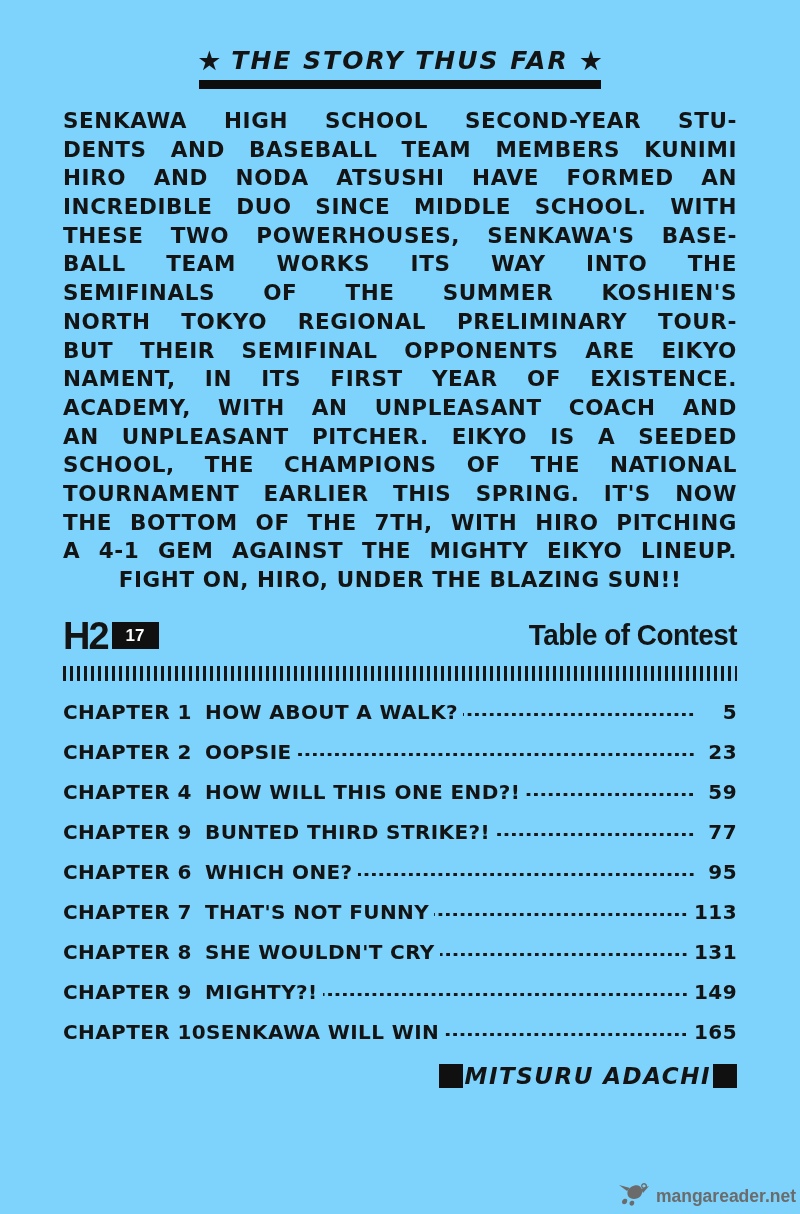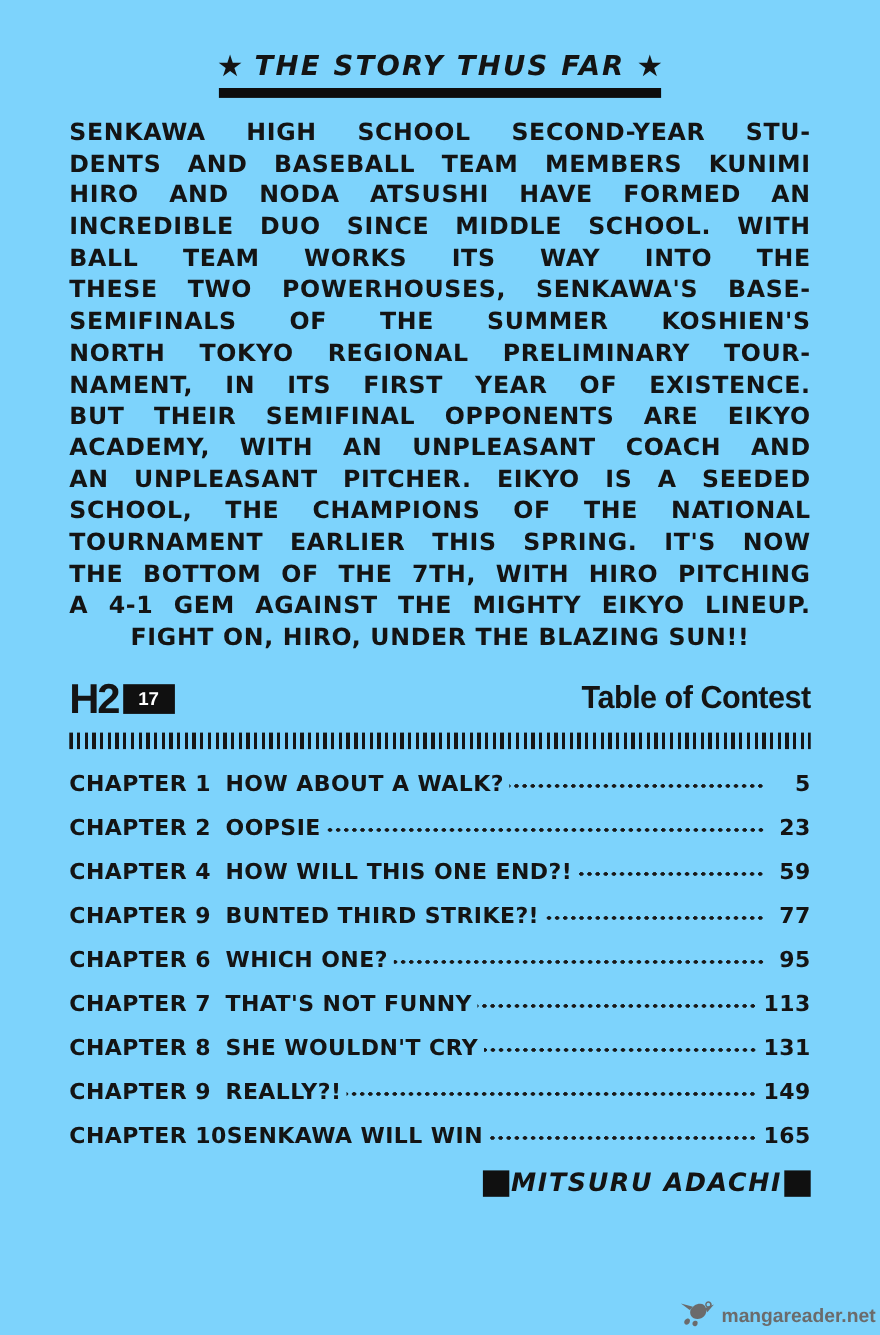--- a/index.html
+++ b/index.html
@@ -78,26 +78,26 @@
       <span class="star">★</span><span>THE STORY THUS FAR</span><span class="star">★</span>
     </div>
     <div class="title-rule"></div>
   </div>
 
   <div class="story-body">
     <div class="story-line">SENKAWA HIGH SCHOOL SECOND-YEAR STU-</div>
     <div class="story-line">DENTS AND BASEBALL TEAM MEMBERS KUNIMI</div>
     <div class="story-line">HIRO AND NODA ATSUSHI HAVE FORMED AN</div>
     <div class="story-line">INCREDIBLE DUO SINCE MIDDLE SCHOOL. WITH</div>
+    <div class="story-line">THESE TWO POWERHOUSES, SENKAWA'S BASE-</div>
     <div class="story-line">BALL TEAM WORKS ITS WAY INTO THE</div>
-    <div class="story-line">THESE TWO POWERHOUSES, SENKAWA'S BASE-</div>
     <div class="story-line">SEMIFINALS OF THE SUMMER KOSHIEN'S</div>
     <div class="story-line">NORTH TOKYO REGIONAL PRELIMINARY TOUR-</div>
+    <div class="story-line">BUT THEIR SEMIFINAL OPPONENTS ARE EIKYO</div>
     <div class="story-line">NAMENT, IN ITS FIRST YEAR OF EXISTENCE.</div>
-    <div class="story-line">BUT THEIR SEMIFINAL OPPONENTS ARE EIKYO</div>
     <div class="story-line">ACADEMY, WITH AN UNPLEASANT COACH AND</div>
     <div class="story-line">AN UNPLEASANT PITCHER. EIKYO IS A SEEDED</div>
     <div class="story-line">SCHOOL, THE CHAMPIONS OF THE NATIONAL</div>
     <div class="story-line">TOURNAMENT EARLIER THIS SPRING. IT'S NOW</div>
     <div class="story-line">THE BOTTOM OF THE 7TH, WITH HIRO PITCHING</div>
     <div class="story-line">A 4-1 GEM AGAINST THE MIGHTY EIKYO LINEUP.</div>
     <div class="story-line center">FIGHT ON, HIRO, UNDER THE BLAZING SUN!!</div>
   </div>
 
   <div class="toc-header">
@@ -148,21 +148,21 @@
       <span class="ch-page">113</span>
     </div>
     <div class="chapter-row">
       <span class="ch-label">CHAPTER 8</span>
       <span class="ch-title">SHE WOULDN'T CRY</span>
       <span class="ch-leader"></span>
       <span class="ch-page">131</span>
     </div>
     <div class="chapter-row">
       <span class="ch-label">CHAPTER 9</span>
-      <span class="ch-title">REALLY?!</span>
+      <span class="ch-title">MIGHTY?!</span>
       <span class="ch-leader"></span>
       <span class="ch-page">149</span>
     </div>
     <div class="chapter-row">
       <span class="ch-label">CHAPTER 10</span>
       <span class="ch-title">SENKAWA WILL WIN</span>
       <span class="ch-leader"></span>
       <span class="ch-page">165</span>
     </div>
   </div>

